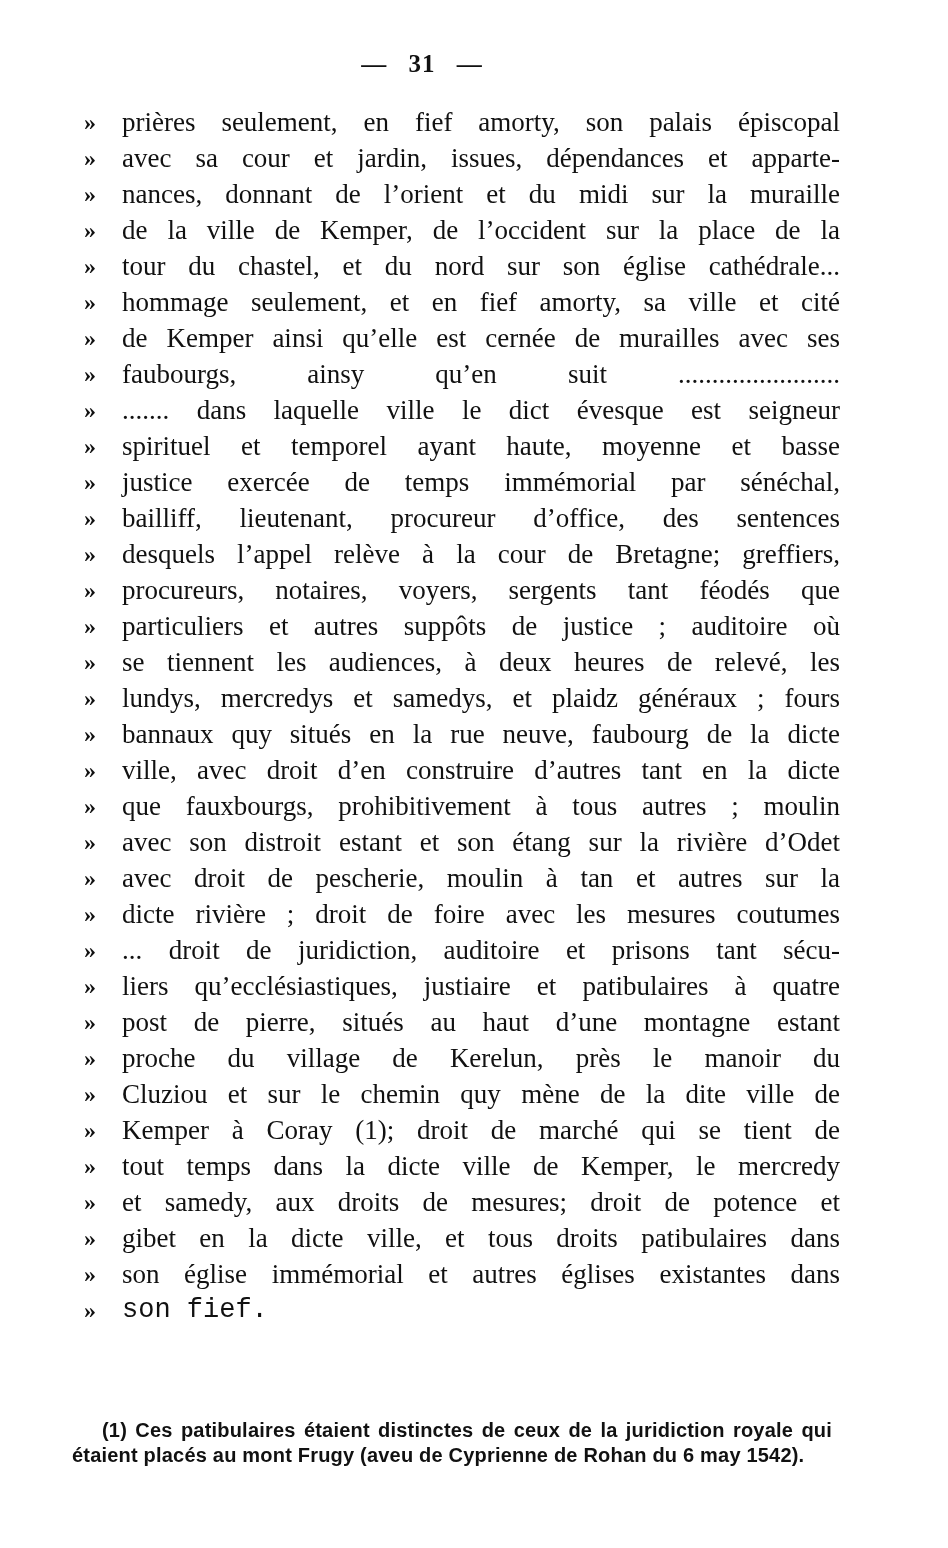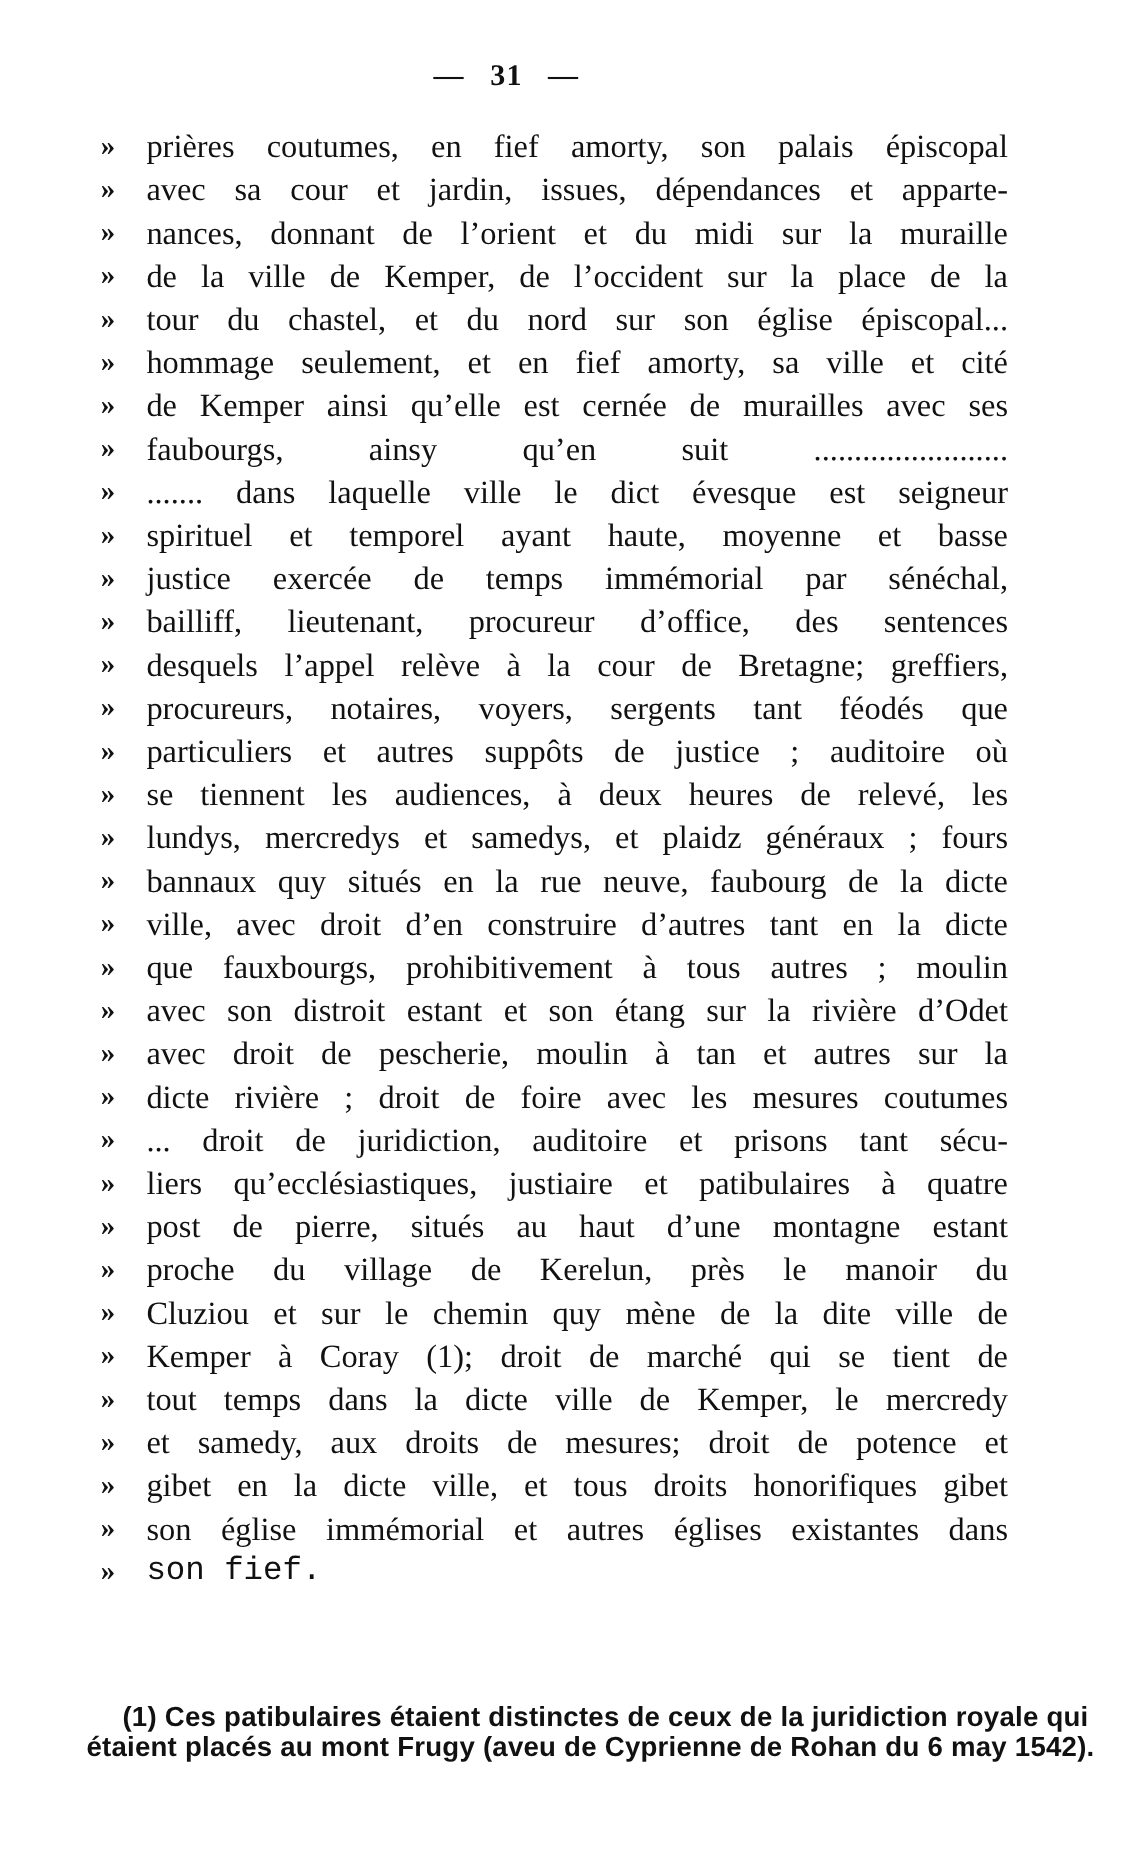--- a/index.html
+++ b/index.html
@@ -29,56 +29,56 @@
     position: absolute; left: 38px; right: 0; top: 0;
     text-align: justify; text-align-last: justify;
   }
   .line.indent .txt { left: 38px; text-align-last: justify; }
   .line.last .txt { text-align-last: left; font-family: Liberation Mono, monospace; }
   .line .txt .inline-quote { font-weight: bold; font-size: 22px; margin-right: 8px; }
   .line .txt i { font-style: italic; }
   .footnote {
     position: absolute; top: 1418px; left: 72px; width: 760px;
     font-family: "Liberation Sans", "DejaVu Sans", sans-serif;
-    font-size: 23px; font-weight: bold; line-height: 25px;
+    font-size: 20px; font-weight: bold; line-height: 25px;
     letter-spacing: 0.2px;
   }
   .footnote .fn-line { white-space: nowrap; text-align: justify; text-align-last: justify; }
   .footnote .fn-line.first { padding-left: 30px; }
   .footnote .fn-line.last { text-align-last: left; }
 </style>
 </head>
 <body>
 
 <div class="page-number">
   <span class="dash">—</span>
   <span>31</span>
   <span class="dash">—</span>
 </div>
 
 <div class="body-text" id="body-text">
     <div class="line">
       <span class="quote">»</span>
-      <span class="txt"><span>prières coutumes, en fief amorty, son palais épiscopal</span></span>
+      <span class="txt"><span>prières seulement, en fief amorty, son palais épiscopal</span></span>
     </div>
     <div class="line">
       <span class="quote">»</span>
       <span class="txt"><span>avec sa cour et jardin, issues, dépendances et apparte-</span></span>
     </div>
     <div class="line">
       <span class="quote">»</span>
       <span class="txt"><span>nances, donnant de l’orient et du midi sur la muraille</span></span>
     </div>
     <div class="line">
       <span class="quote">»</span>
       <span class="txt"><span>de la ville de Kemper, de l’occident sur la place de la</span></span>
     </div>
     <div class="line">
       <span class="quote">»</span>
-      <span class="txt"><span>tour du chastel, et du nord sur son église épiscopal...</span></span>
+      <span class="txt"><span>tour du chastel, et du nord sur son église cathédrale...</span></span>
     </div>
     <div class="line">
       <span class="quote">»</span>
       <span class="txt"><span>hommage seulement, et en fief amorty, sa ville et cité</span></span>
     </div>
     <div class="line">
       <span class="quote">»</span>
       <span class="txt"><span>de Kemper ainsi qu’elle est cernée de murailles avec ses</span></span>
     </div>
     <div class="line">
@@ -172,21 +172,21 @@
     <div class="line">
       <span class="quote">»</span>
       <span class="txt"><span>tout temps dans la dicte ville de Kemper, le mercredy</span></span>
     </div>
     <div class="line">
       <span class="quote">»</span>
       <span class="txt"><span>et samedy, aux droits de mesures; droit de potence et</span></span>
     </div>
     <div class="line">
       <span class="quote">»</span>
-      <span class="txt"><span>gibet en la dicte ville, et tous droits honorifiques gibet</span></span>
+      <span class="txt"><span>gibet en la dicte ville, et tous droits patibulaires dans</span></span>
     </div>
     <div class="line">
       <span class="quote">»</span>
       <span class="txt"><span>son église immémorial et autres églises existantes dans</span></span>
     </div>
     <div class="line last">
       <span class="quote">»</span>
       <span class="txt"><span>son fief.</span></span>
     </div>
   </div>

